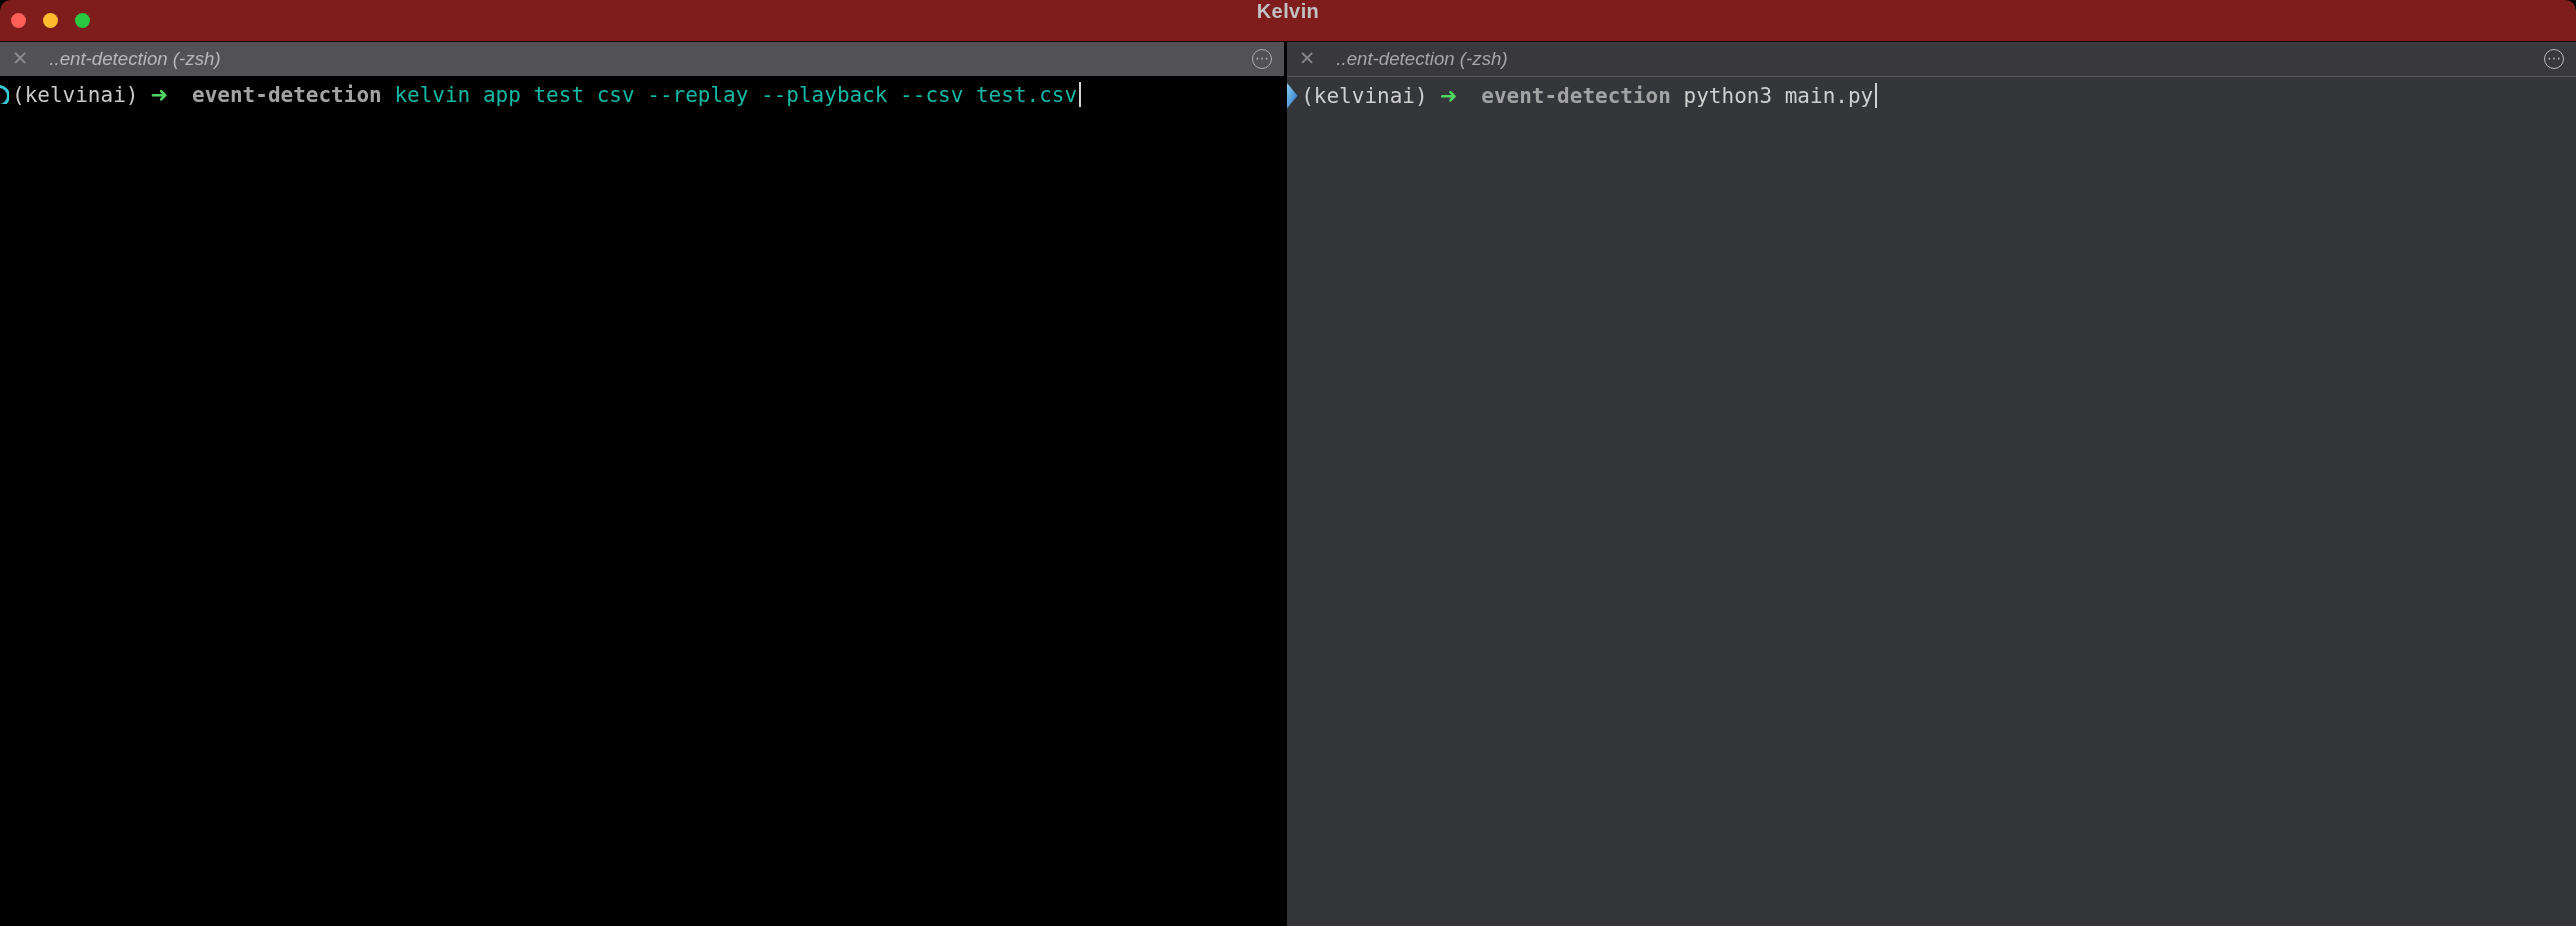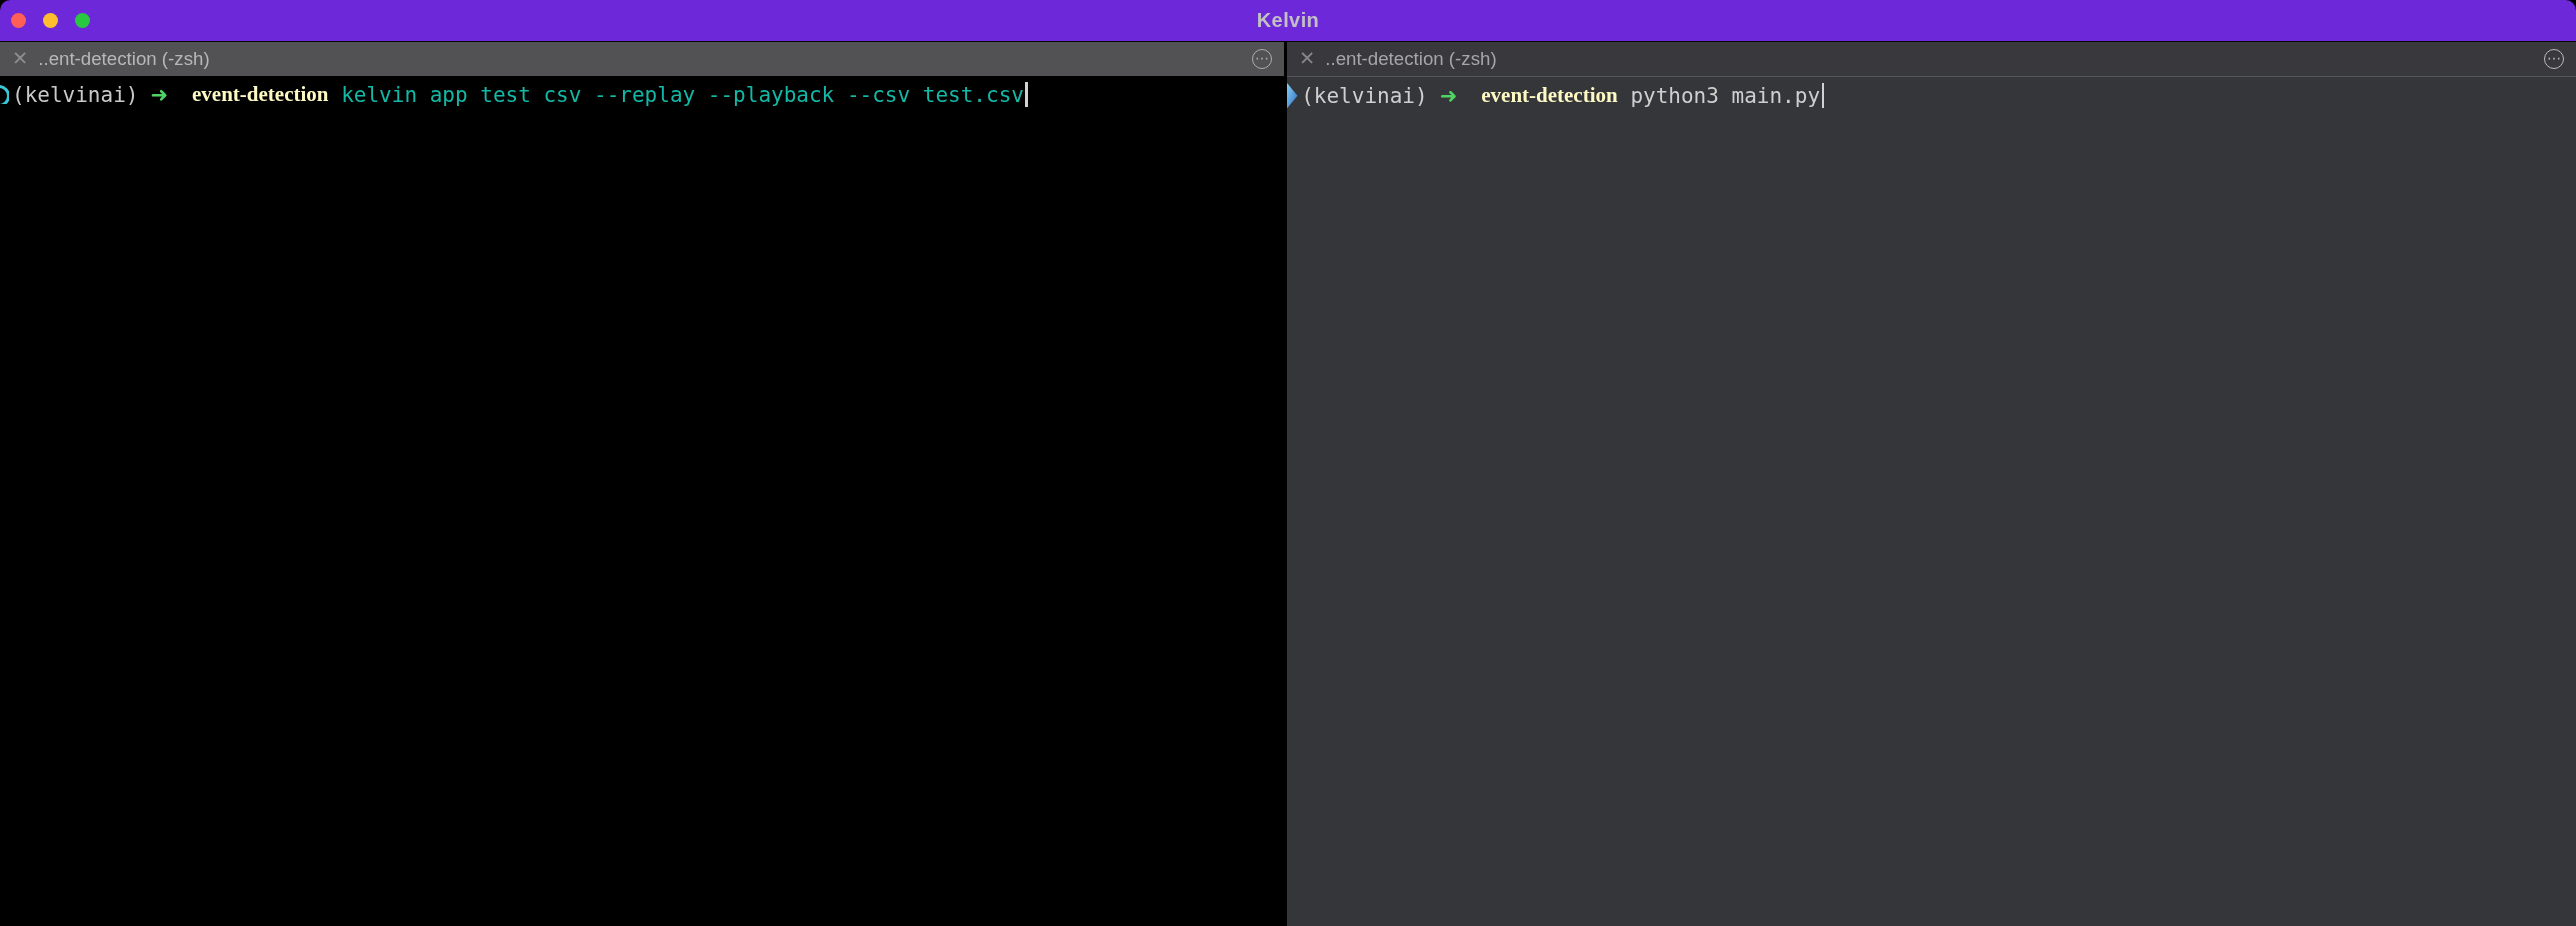--- a/index.html
+++ b/index.html
@@ -2,22 +2,22 @@
 <html style="font-size:12px"><head>
 <meta charset="utf-8">
 <style>
   * { margin:0; padding:0; box-sizing:border-box; }
   html,body { width:2576px; height:927px; background:#000; font-family:"Liberation Sans", sans-serif; }
 
   .window { width:2576px; height:927px; display:flex; flex-direction:column;
             border-radius:10.5px 10.5px 0 0; overflow:hidden; background:#000; }
 
   
-  .titlebar { position:relative; height:42px; flex:0 0 42px; background:#6d28d9;
-              border-bottom:1.5px solid #060606; display:flex; align-items:center; }
+  .titlebar { position:relative; height:42px; flex:0 0 42px; background:#7f1d1d;
+              border-bottom:1.5px solid #060606; display:flex; }
   .traffic-lights { display:flex; gap:16.4px; padding-left:10.5px; align-items:center; }
   .tl { width:15.7px; height:15.7px; border-radius:50%; display:inline-block; }
   .tl-red    { background:#ff5f57; }
   .tl-yellow { background:#febc2e; }
   .tl-green  { background:#28c840; }
   .win-title { position:absolute; left:0; right:0; text-align:center;
                font-size:20px; font-weight:bold; color:#c1c1c3; letter-spacing:0.4px; }
 
   
   .panes { flex:1; display:flex; gap:3px; background:#000; min-height:0; }
@@ -25,39 +25,39 @@
   .pane-left  { flex:0 0 1284px; }
   .pane-right { flex:1; }
 
   
   .tabbar { height:34px; flex:0 0 34px; display:flex; align-items:center; padding:0 12px; }
   .pane-left  .tabbar { background:#525254; }
   .pane-right .tabbar { background:#39393d; }
   .close-icon { font-size:19.4px; line-height:1; cursor:default; }
   .pane-left  .close-icon { color:#8e8e90; }
   .pane-right .close-icon { color:#87878a; }
-  .tab-label { margin-left:10px; font-size:18.7px; white-space:nowrap; overflow:hidden; }
+  .tab-label { margin-left:21px; font-size:18.7px; white-space:nowrap; overflow:hidden;font-style:italic; }
   .pane-left  .tab-label { color:#b7b7b9; }
   .pane-right .tab-label { color:#a6a6a9; }
   .overflow-icon { margin-left:auto; width:20px; height:20px; border-radius:50%;
                    display:flex; align-items:center; justify-content:center; flex:0 0 20px; }
   .pane-left  .overflow-icon { border:1.5px solid #adadaf; color:#adadaf; }
   .pane-right .overflow-icon { border:1.5px solid #bcbcbe; color:#bcbcbe; }
   .overflow-icon span { font-size:14px; line-height:1; transform:translateY(-1.5px); }
 
   
   .content { flex:1; overflow:hidden; position:relative; }
   .pane-left  .content { background:#000000; }
   .pane-right .content { background:#353639; border-top:1.5px solid #55555a; }
 
   .term-line { display:flex; align-items:center; height:36px; margin-top:0.7px;
                font-family:"DejaVu Sans Mono", monospace; font-size:21px; white-space:pre; }
   .t-env  { color:#c9c9c9; margin-right:12px; }
   .t-arrow{ color:#4fd463; margin-right:24px; font-family:"DejaVu Sans","DejaVu Sans Mono",monospace; font-weight:bold; }
-  .t-hl   { color:#fef9c3; font-weight:bold; margin-right:12.7px;font-family:Liberation Serif, serif; }
+  .t-hl   { color:#a3a3a3; font-weight:bold; margin-right:12.7px; }
   .t-rest { color:#14b8a6; }
   .pane-right .t-env, .pane-right .t-rest { color:#cfcfcf; }
   .cursor { display:inline-block; width:2.2px; height:25.4px; background:#d2d2d2; margin-left:1.5px; }
 
   
   .glyph-arc { flex:0 0 9px; width:9px; height:19.4px; margin-right:3px; position:relative; overflow:hidden; }
   .glyph-arc::before { content:""; position:absolute; left:-12px; top:0; width:16.4px; height:16.4px;
                        border:3px solid #38c8d6; border-radius:50%; }
   .glyph-wedge { flex:0 0 10.5px; margin-right:3.7px; display:flex; align-items:center; }
 </style>

